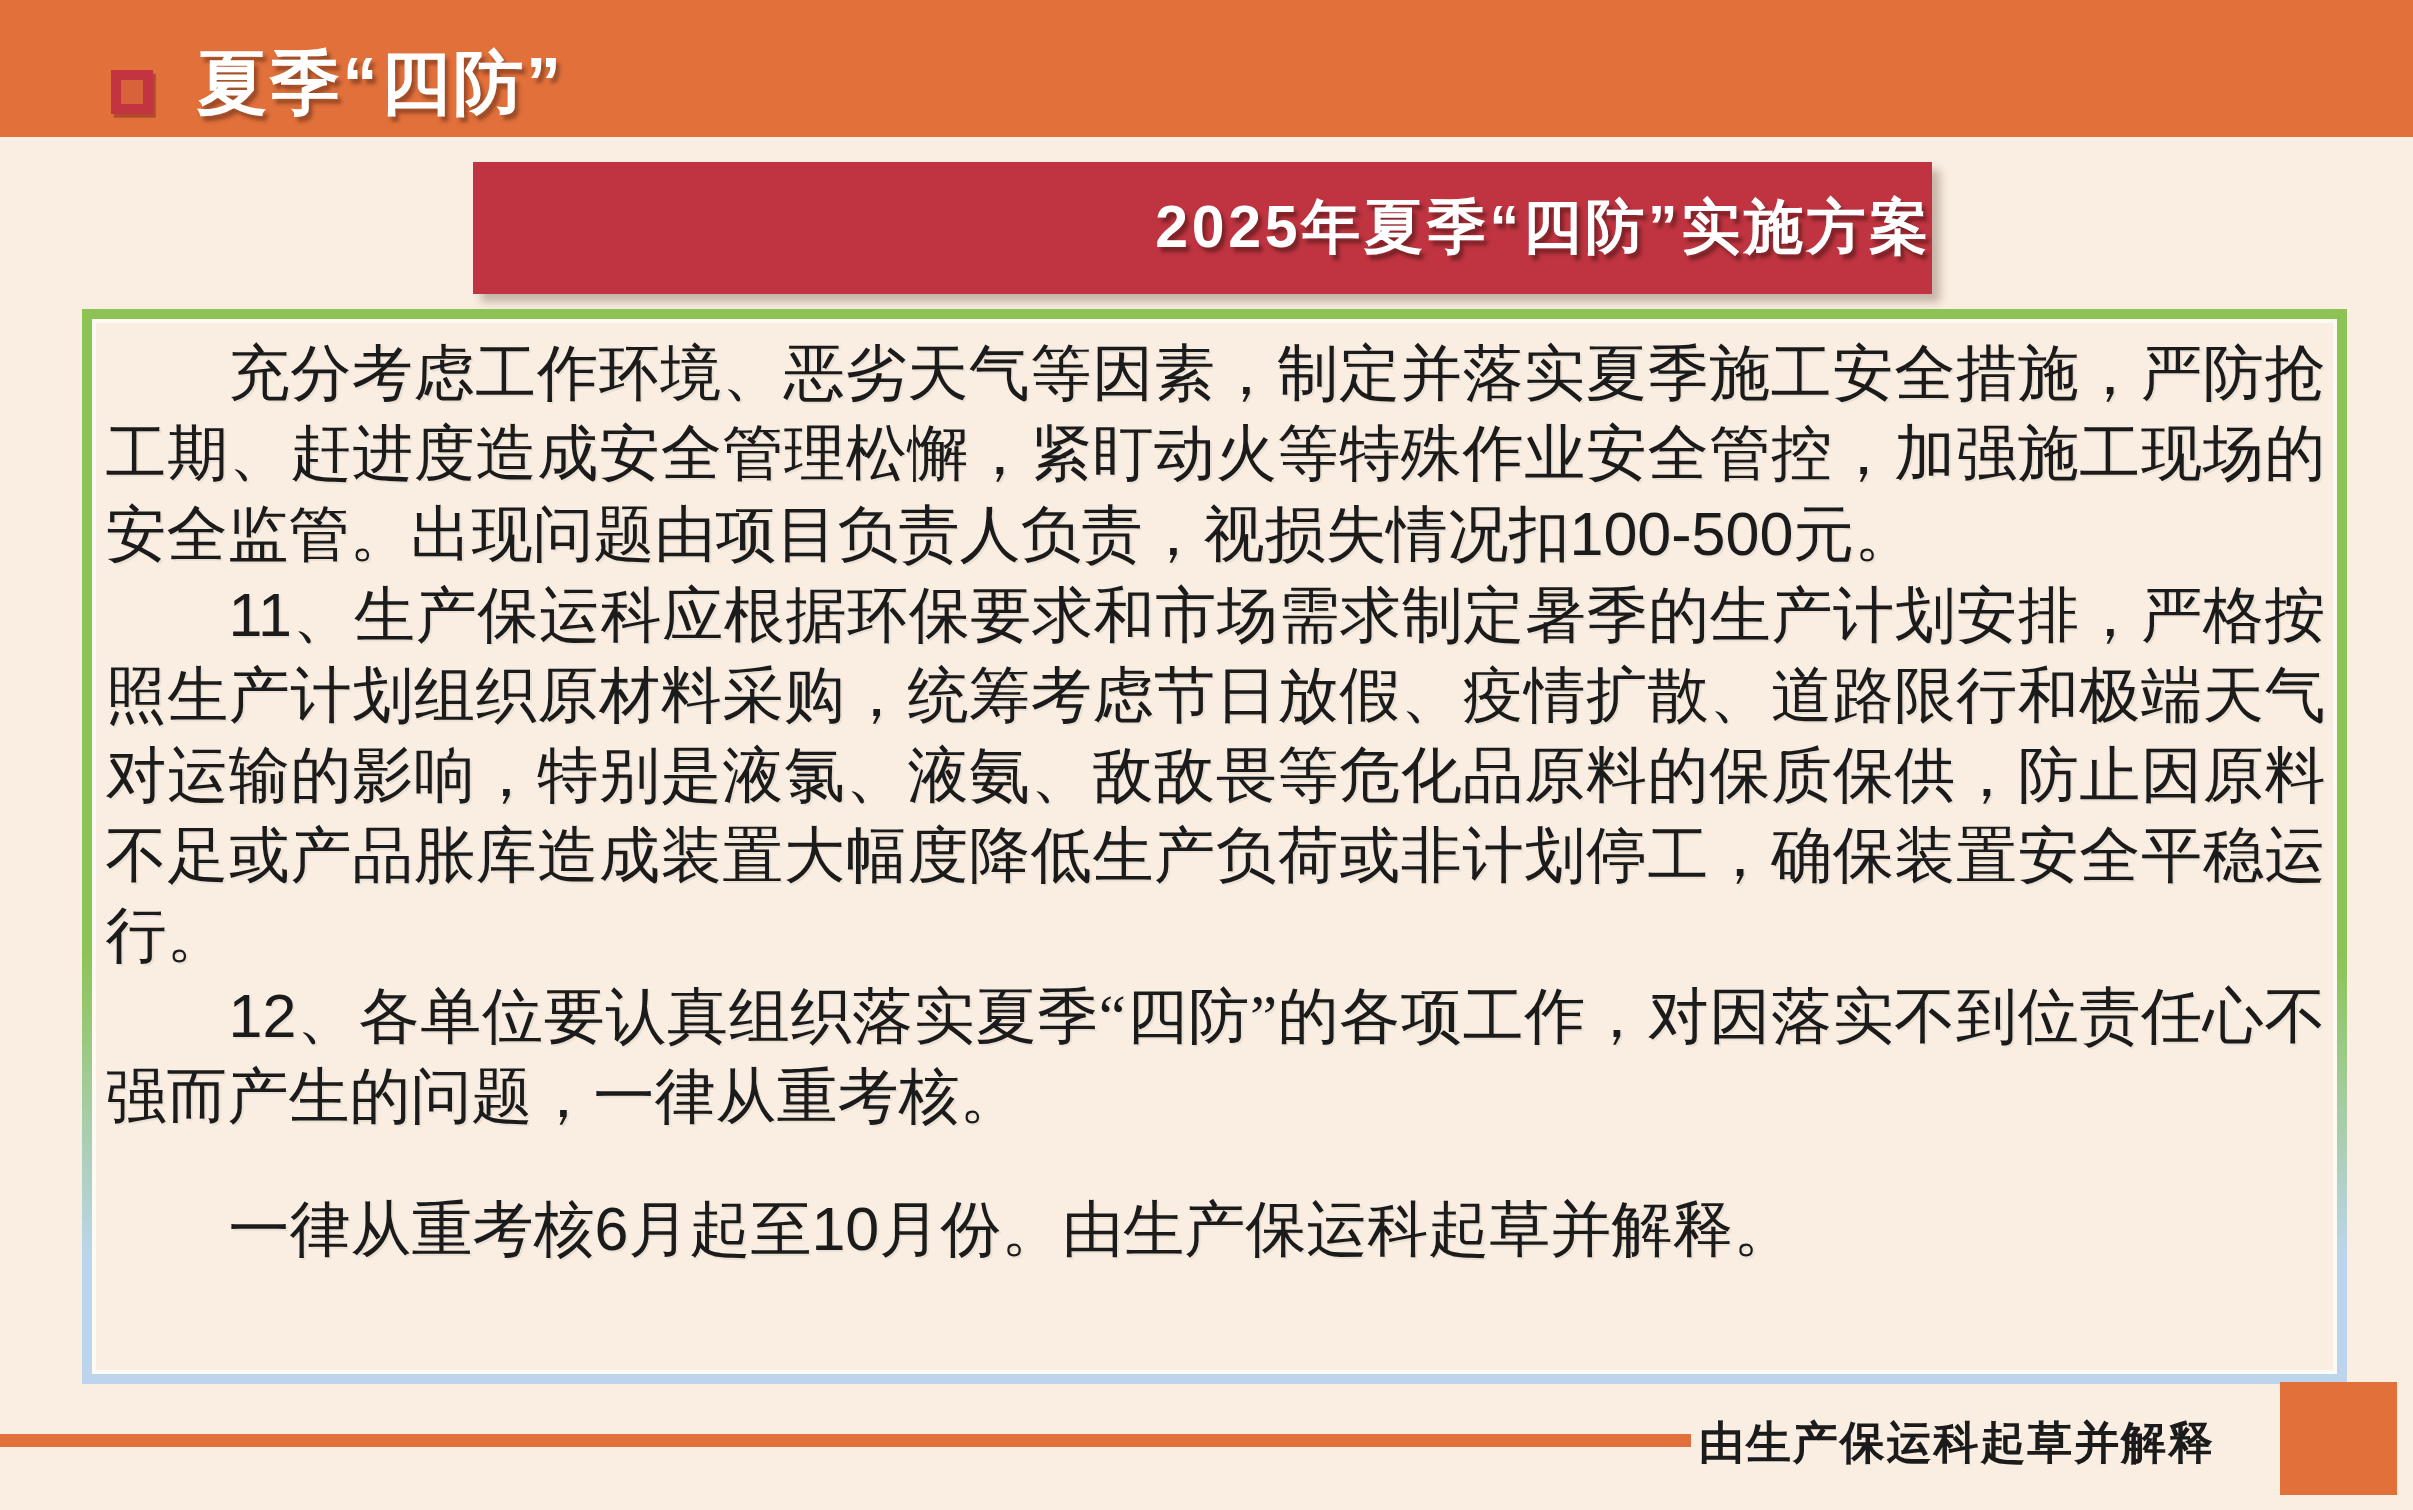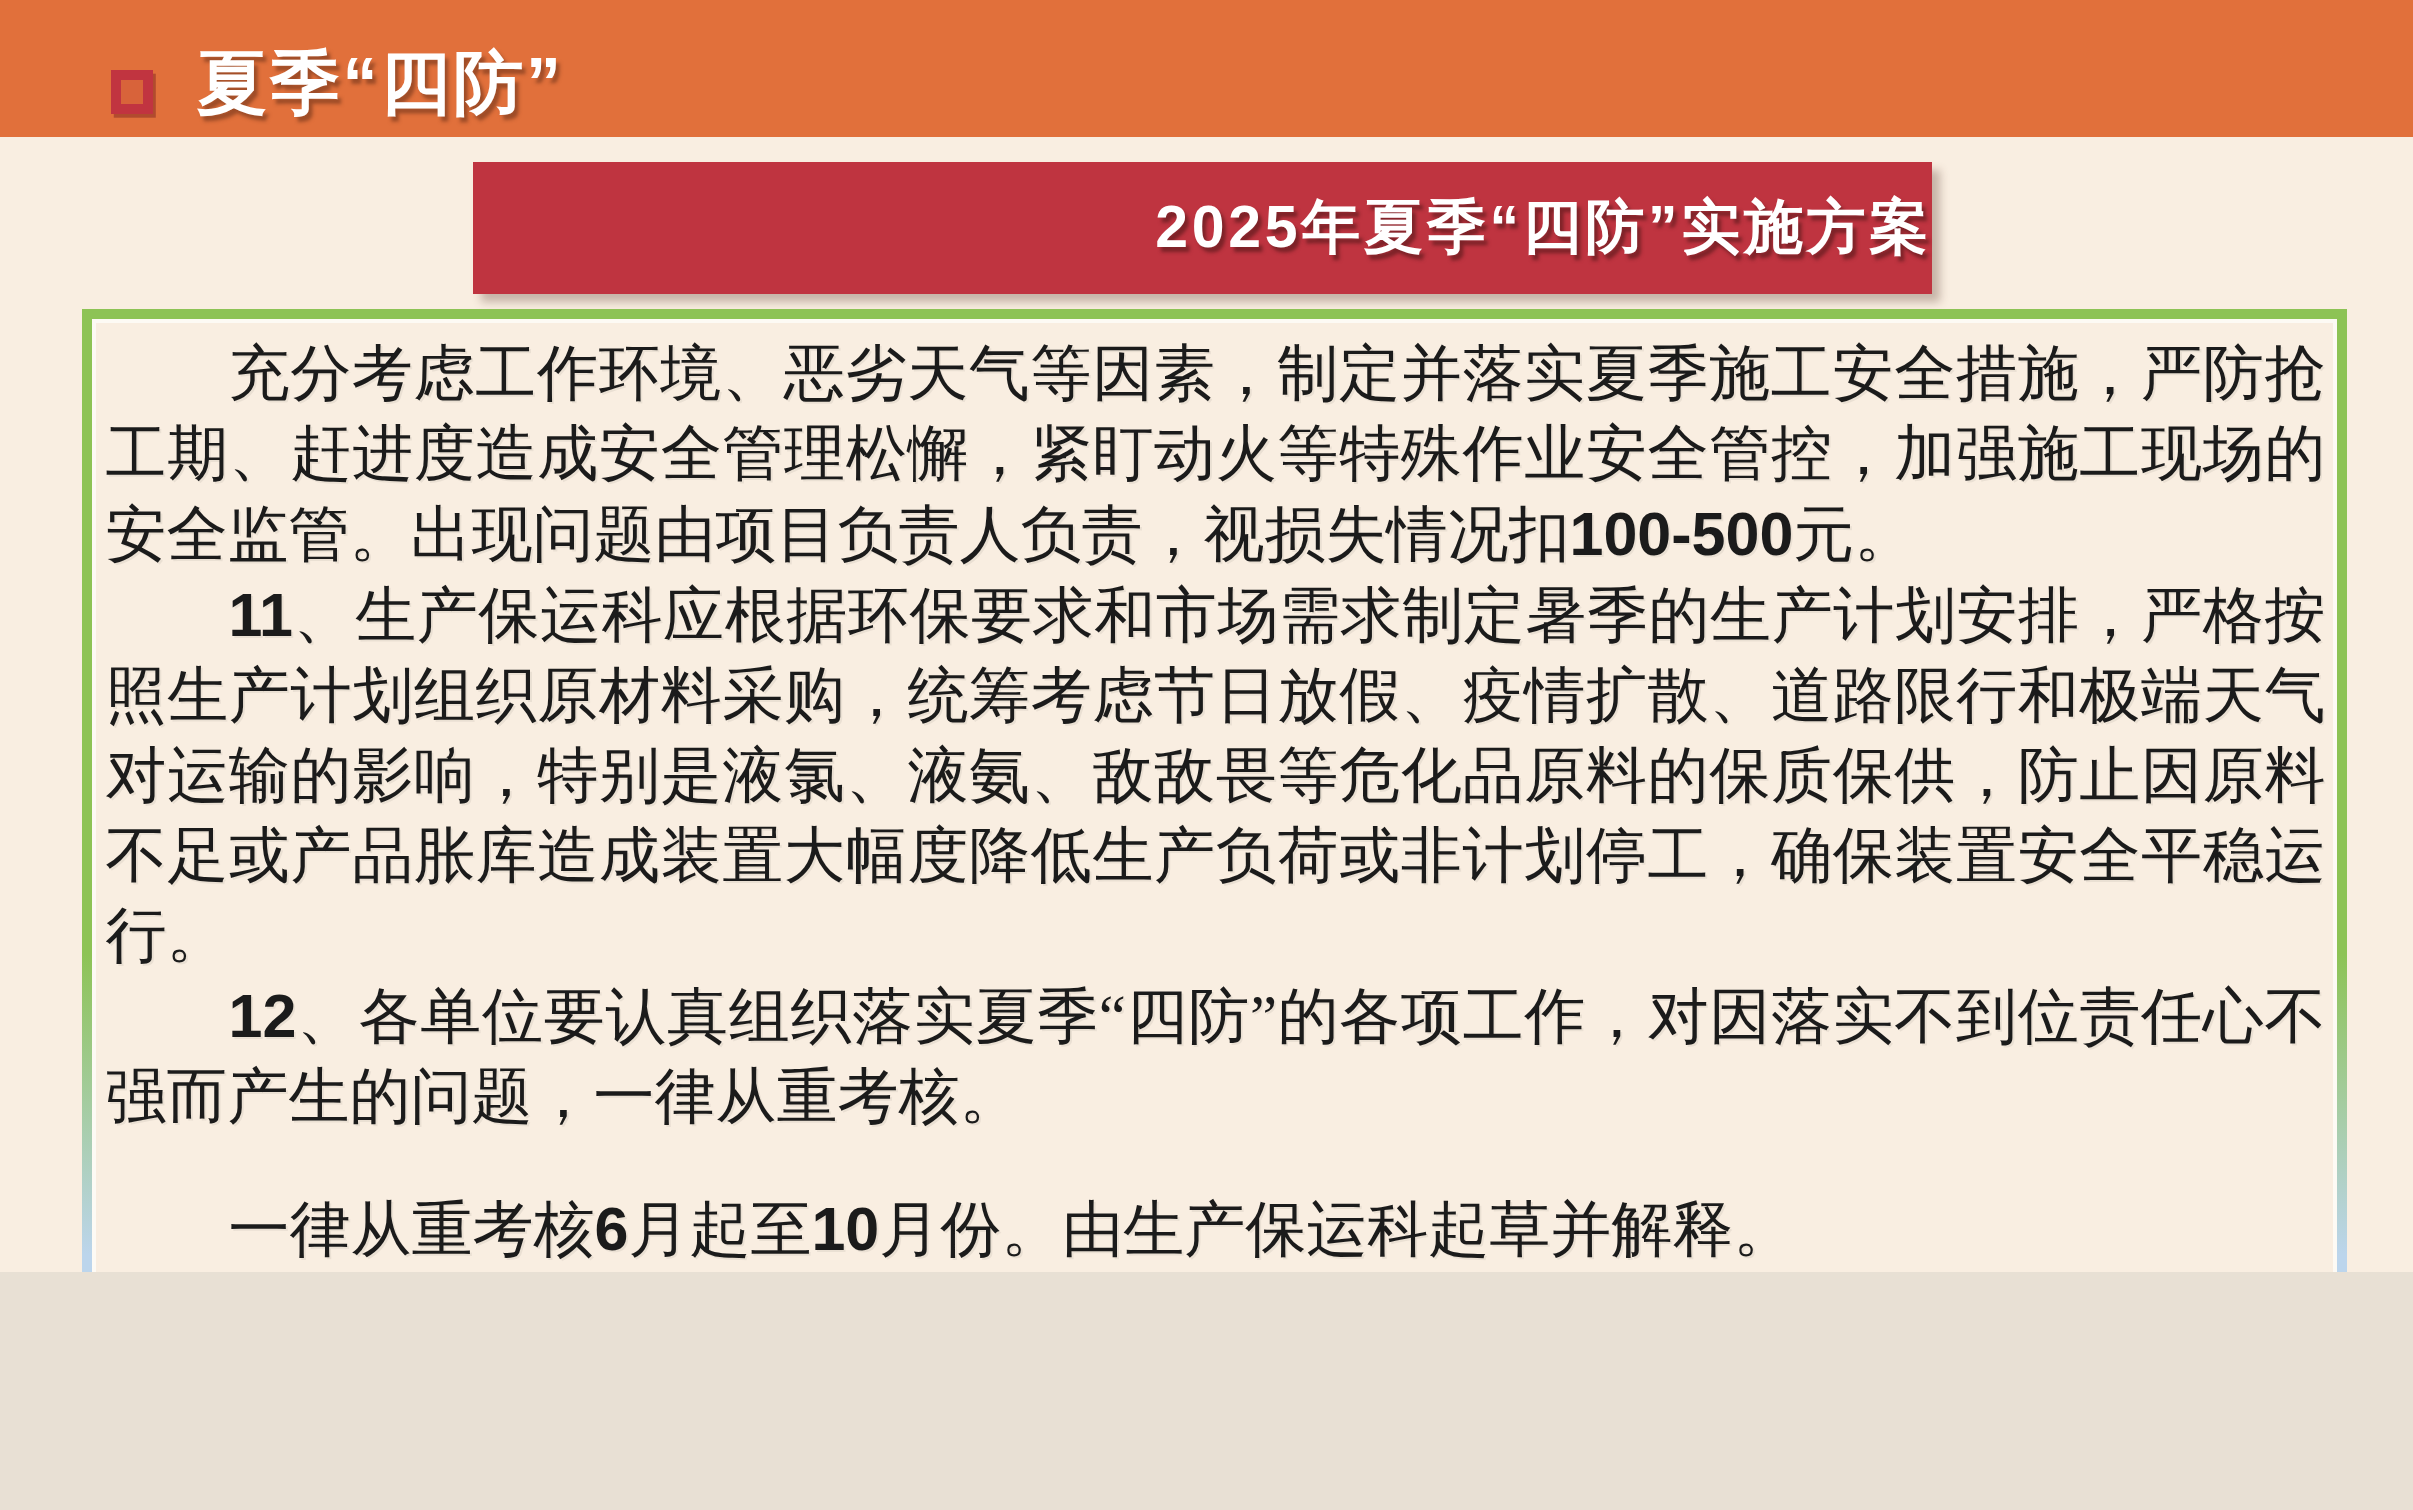--- a/index.html
+++ b/index.html
@@ -1,18 +1,18 @@
 <!DOCTYPE html>
 <html style="--orange: #E1703B; --banner-red: #BF3440; --bullet-red: #C13440; --border-green: #8DC355; --border-blue: #BCD5EC; --background-cream: #F9EEE1; --text-dark: #1B1B1B;font-size:15px"><head>
 <meta charset="utf-8">
 <style>
   html,body{margin:0;padding:0;background:#e8e0d4;}
   .slide{
     position:relative;
-    width:2413px;height:1272px;
+    width:2413px;height:1510px;
     background:var(--background-cream,#F9EEE1);
     overflow:hidden;
     font-family:"Liberation Sans",sans-serif;
   }
   
   .top-band{
     position:absolute;left:0;top:0;width:2413px;height:137px;
     background:var(--orange,#E1703B);
   }
   .header-bullet{
@@ -64,21 +64,21 @@
     text-align:justify;
   }
   .body-text p{
     margin:0;
     text-indent:123px;
     text-shadow:1.9px 1.9px 0 rgba(0,0,0,0.06);
   }
   .body-text p.space-before{margin-top:52px;}
   .num{
     font-family:"Liberation Sans","DejaVu Sans",sans-serif;
-    font-weight:700;
+    font-weight:400;
   }
   
   .bottom-bar{
     position:absolute;left:0;top:1434px;width:1691px;height:13px;
     background:var(--orange,#E1703B);
   }
   .company-name{
     position:absolute;left:1699px;top:1413px;
     font-size:45px;font-weight:700;color:#1B1B1B;letter-spacing:1.9px;
     white-space:nowrap;

